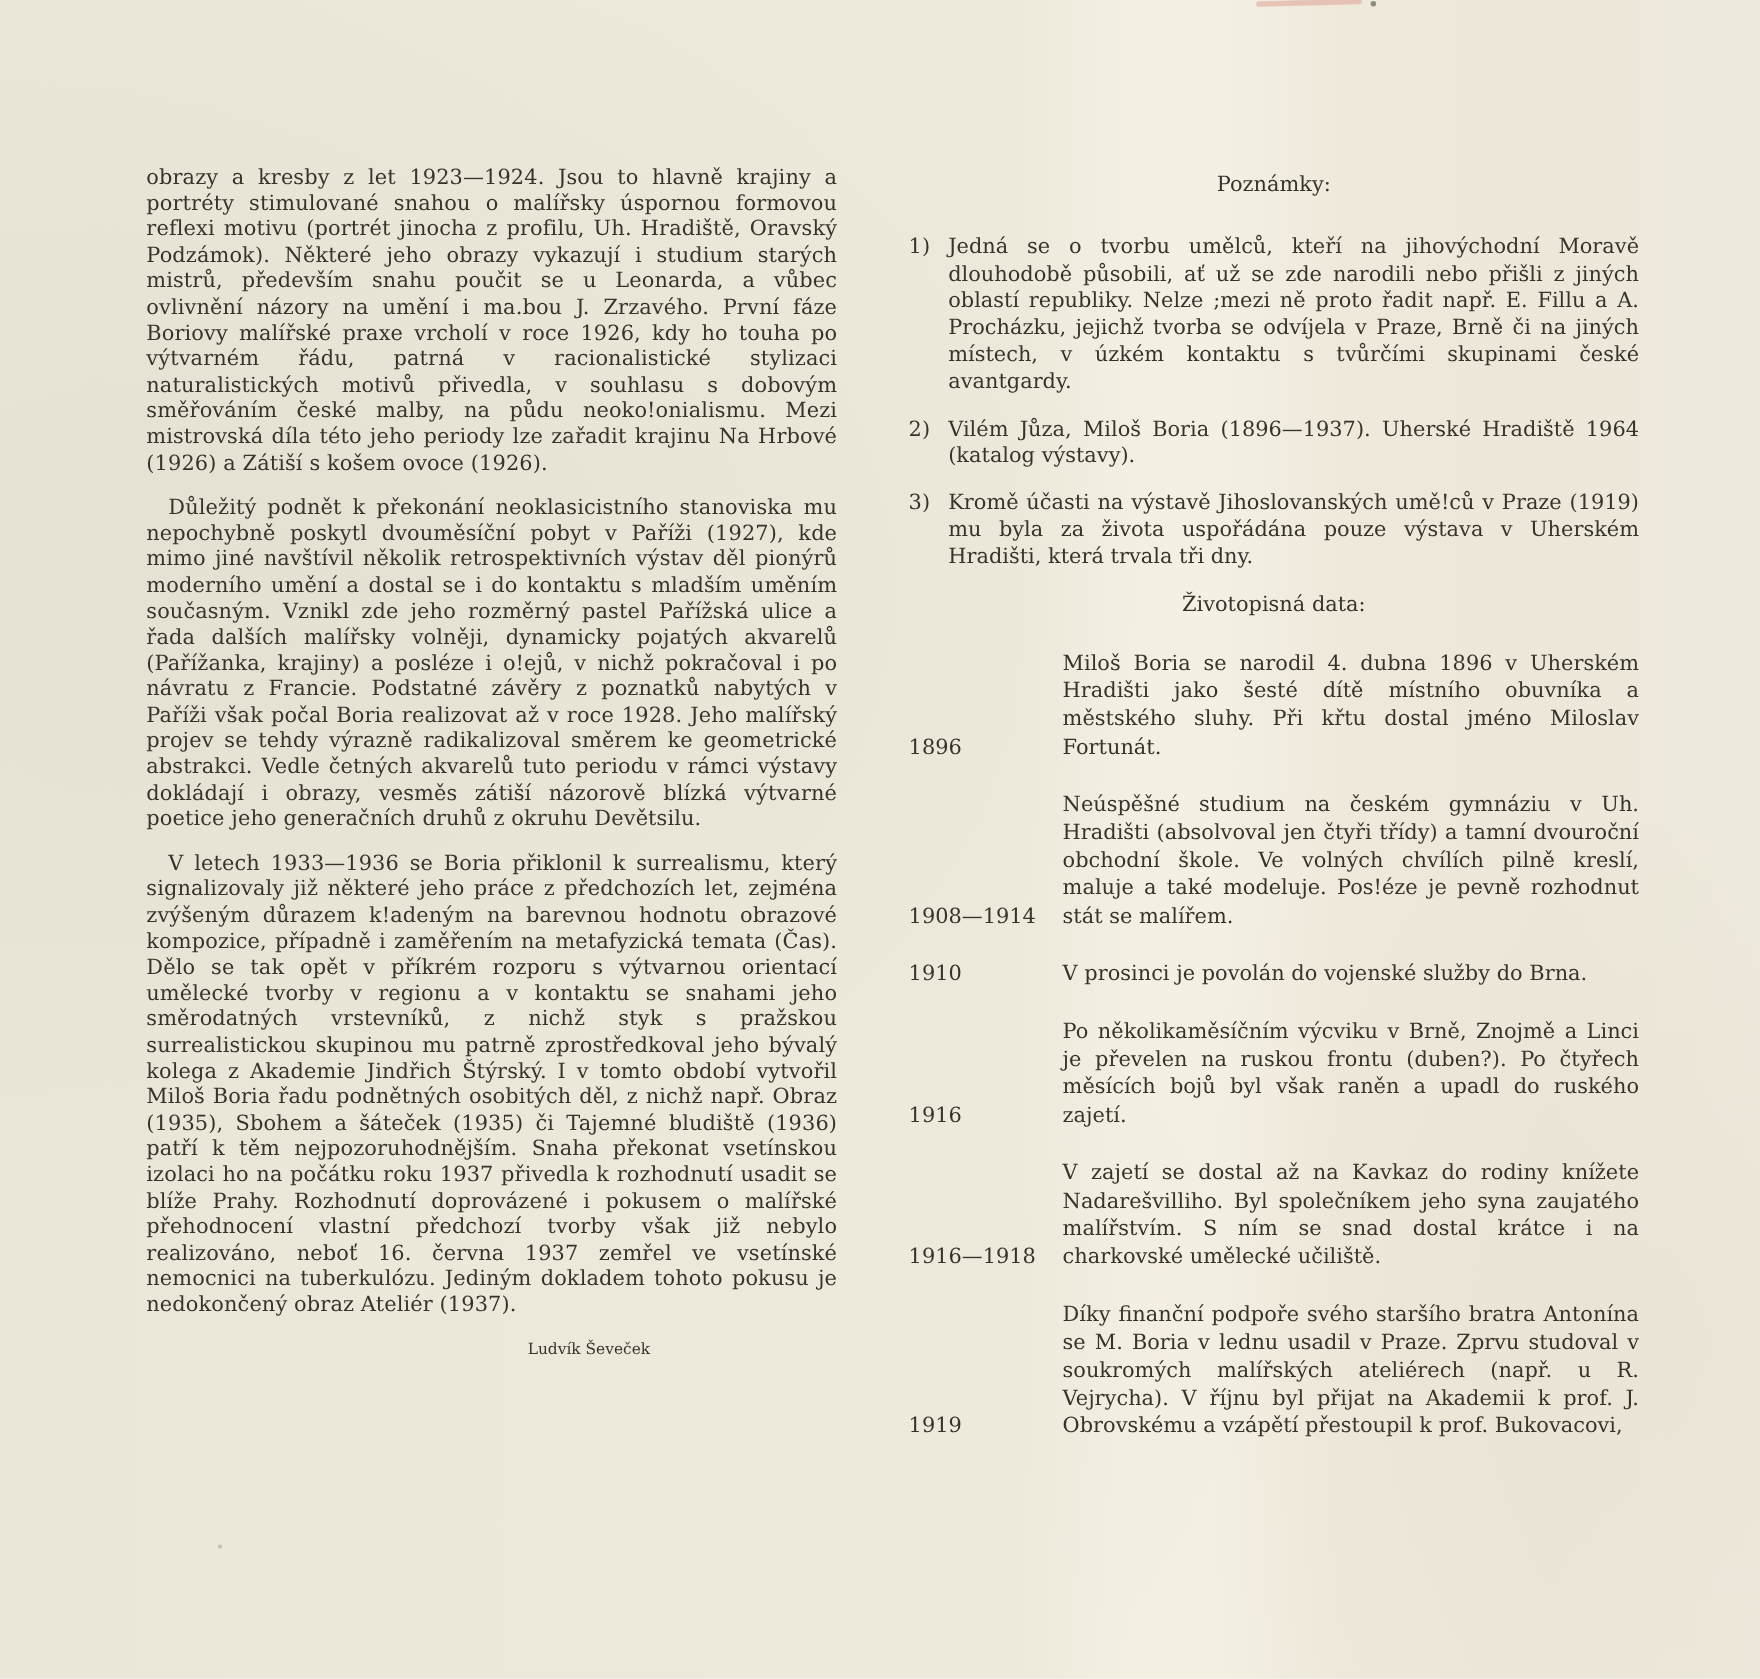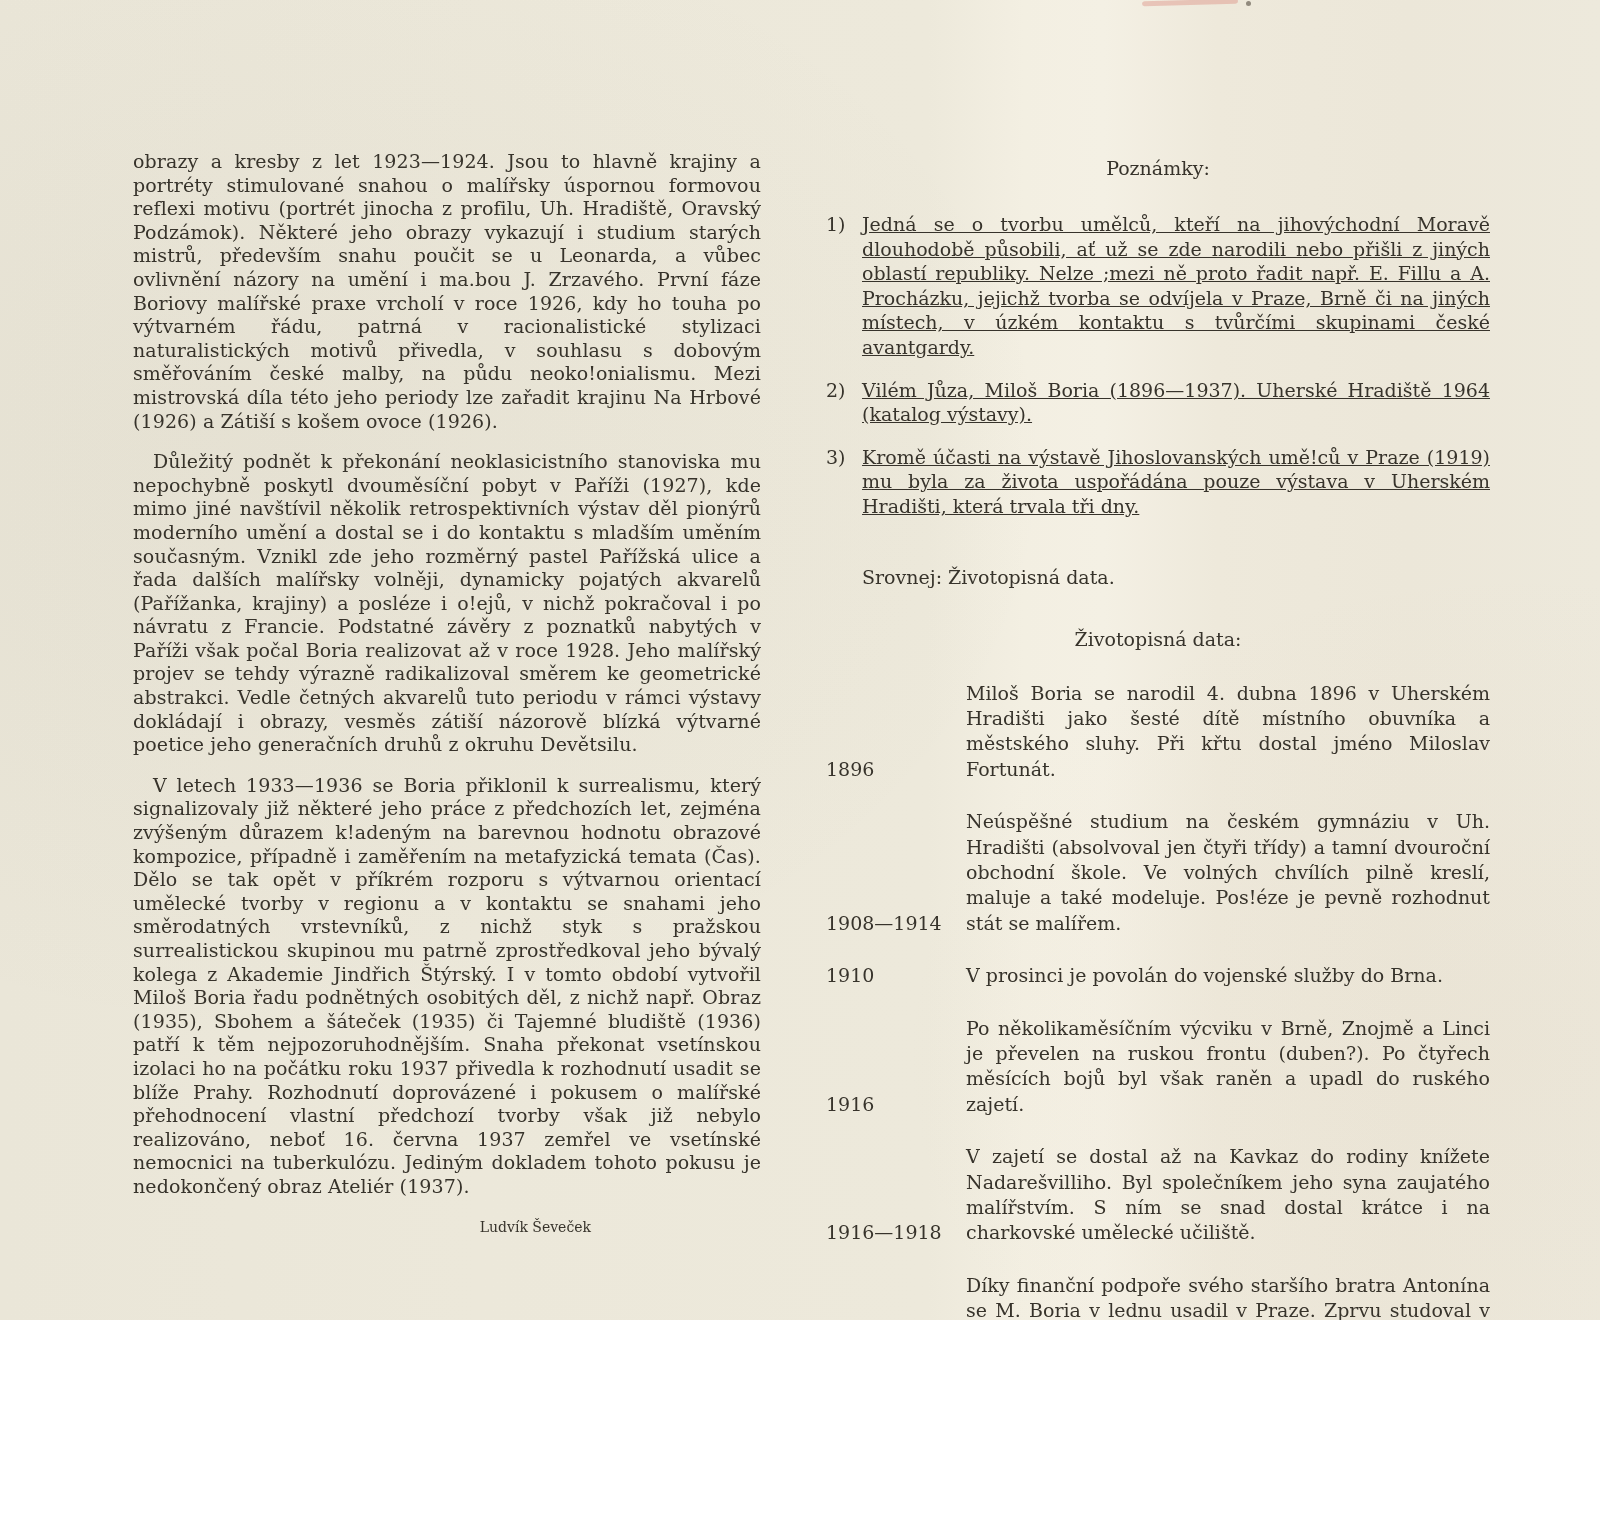--- a/index.html
+++ b/index.html
@@ -3,21 +3,21 @@
 <meta charset="utf-8">
 <style>
   html, body { margin: 0; padding: 0; }
   body {
     width: 1600px; height: 1526px;
     font-family: "DejaVu Serif", "Liberation Serif", serif;
     overflow: hidden;
   }
   .page {
     position: relative;
-    width: 1600px; height: 1320px;
+    width: 1600px; height: 1526px;
     background:
       radial-gradient(ellipse 1200px 900px at 18% 35%, rgba(120,110,85,0.05), transparent 65%),
       radial-gradient(ellipse 900px 700px at 95% 80%, rgba(200,170,140,0.06), transparent 70%),
       linear-gradient(90deg,
         #eae6d8 0%, #ece8da 30%, #ede9db 58%,
         #f3efe2 64%, #f4f0e4 69%, #eee9db 76%,
         #ece7d9 88%, #ede9dc 100%);
     color: #37332b;
     overflow: hidden;
   }
@@ -61,21 +61,21 @@
     margin: 0;
     text-align: center;
   }
   .notes-heading { margin-bottom: 32px; }
   .note {
     display: flex;
     margin-bottom: 18px;
     font-size: 19px; line-height: 24.6px;
   }
   .note-num { flex: 0 0 36px; text-align: left; }
-  .note-text { flex: 1; text-align: justify; text-decoration: underline; }
+  .note-text { flex: 1; text-align: justify; }
 
   .crossref {
     margin: 46px 0 38px 36px;
     font-size: 19px; line-height: 24px;
     text-align: left;
   }
   .bio-heading { margin-bottom: 30px; }
 
   .bio-row {
     display: flex;
@@ -113,21 +113,20 @@
     <div class="note">
       <div class="note-num">2)</div>
       <div class="note-text">Vilém Jůza, Miloš Boria (1896—1937). Uherské Hradiště 1964 (katalog výstavy).</div>
     </div>
 
     <div class="note">
       <div class="note-num">3)</div>
       <div class="note-text">Kromě účasti na výstavě Jihoslovanských umě!ců v Praze (1919) mu byla za života uspořádána pouze výstava v Uherském Hradišti, která trvala tři dny.</div>
     </div>
 
-    <div class="crossref">Srovnej: Životopisná data.</div>
 
     <h3 class="bio-heading">Životopisná data:</h3>
 
     <div class="bio-row">
       <div class="bio-years">1896</div>
       <div class="bio-text">Miloš Boria se narodil 4. dubna 1896 v Uherském Hradišti jako šesté dítě místního obuvníka a městského sluhy. Při křtu dostal jméno Miloslav Fortunát.</div>
     </div>
 
     <div class="bio-row">
       <div class="bio-years">1908—1914</div>

